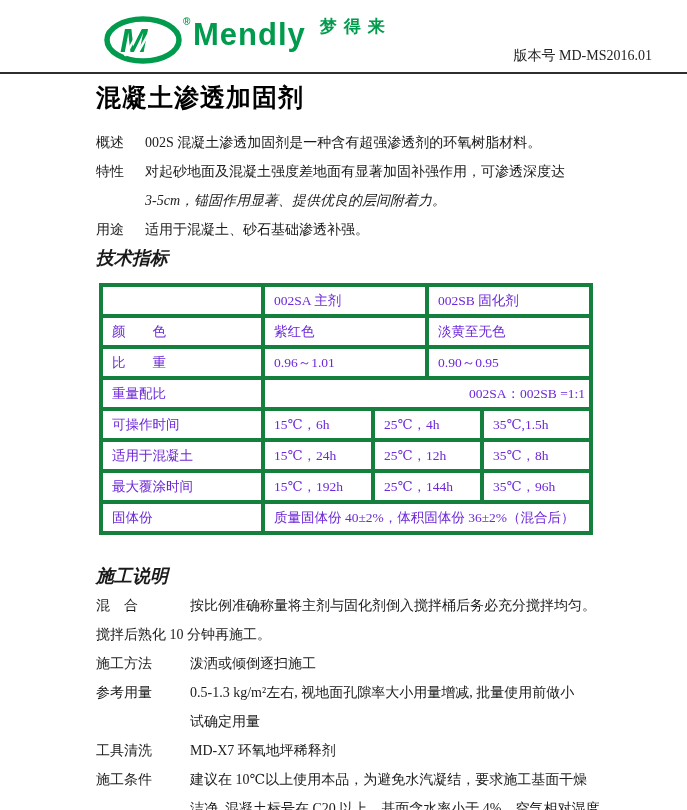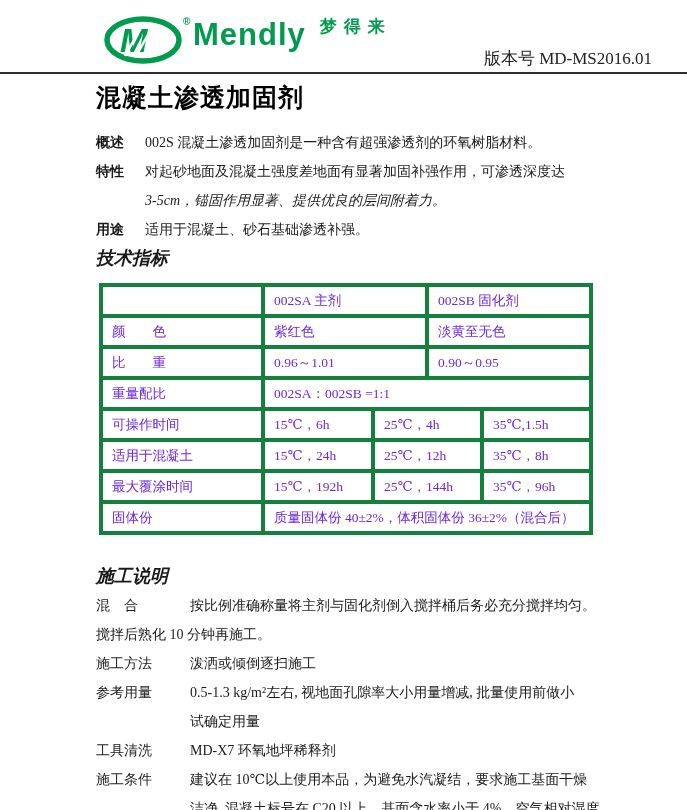--- a/index.html
+++ b/index.html
@@ -20,43 +20,43 @@
        font-family:"Liberation Sans",sans-serif;}
   .brand-name{
     font-family:"Liberation Sans","DejaVu Sans",sans-serif;
     font-weight:bold;font-size:31px;line-height:30px;color:#009B4C;letter-spacing:1px;margin-top:6px;
   }
   .brand-cn{
     font-family:"Liberation Sans","DejaVu Sans",sans-serif;
     font-weight:bold;font-size:17px;color:#009B4C;letter-spacing:7px;margin-top:1px;padding-left:14px;
   }
   .version{
-    position:absolute;right:35px;top:47px;font-size:17px;color:#222;
+    position:absolute;right:35px;top:47px;font-size:14px;color:#222;
   }
   
   .content{position:absolute;top:80px;left:96px;width:556px;}
   .doc-title{
     margin:0 0 14px 0;font-size:25px;line-height:34px;font-weight:bold;color:#000;
     font-family:"Liberation Sans","DejaVu Sans",sans-serif;letter-spacing:1px;
   }
   .line{display:flex;height:29px;line-height:29px;font-size:14px;}
-  .label{font-weight:bold;flex:0 0 49px;}
+  .label{font-weight:normal;flex:0 0 49px;}
   .label-w{font-weight:normal;flex:0 0 94px;}
   .cont-2{padding-left:49px;font-style:italic;}
   .cont-4{padding-left:94px;}
   .heading{font-weight:bold;height:29px;line-height:29px;font-size:18px;font-style:italic;}
   
   table.spec{
     border-collapse:collapse;margin:10px 0 0 3px;table-layout:fixed;width:490px;
   }
   table.spec td{
     border:4px solid #15803d;height:27px;padding:0 4px 0 9px;
     font-size:13.5px;color:#6d28d9;white-space:nowrap;overflow:hidden;
   }
-  td.center{text-align:left;padding-left:4px;}
+  td.center{text-align:right;padding-left:4px;}
   .construction-heading{margin-top:27px;}
 </style>
 </head>
 <body>
 
 <div class="page">
 
   <div class="header">
     <div class="logo">
       <svg class="logo-mark" viewBox="0 0 86 50" xmlns="http://www.w3.org/2000/svg">

